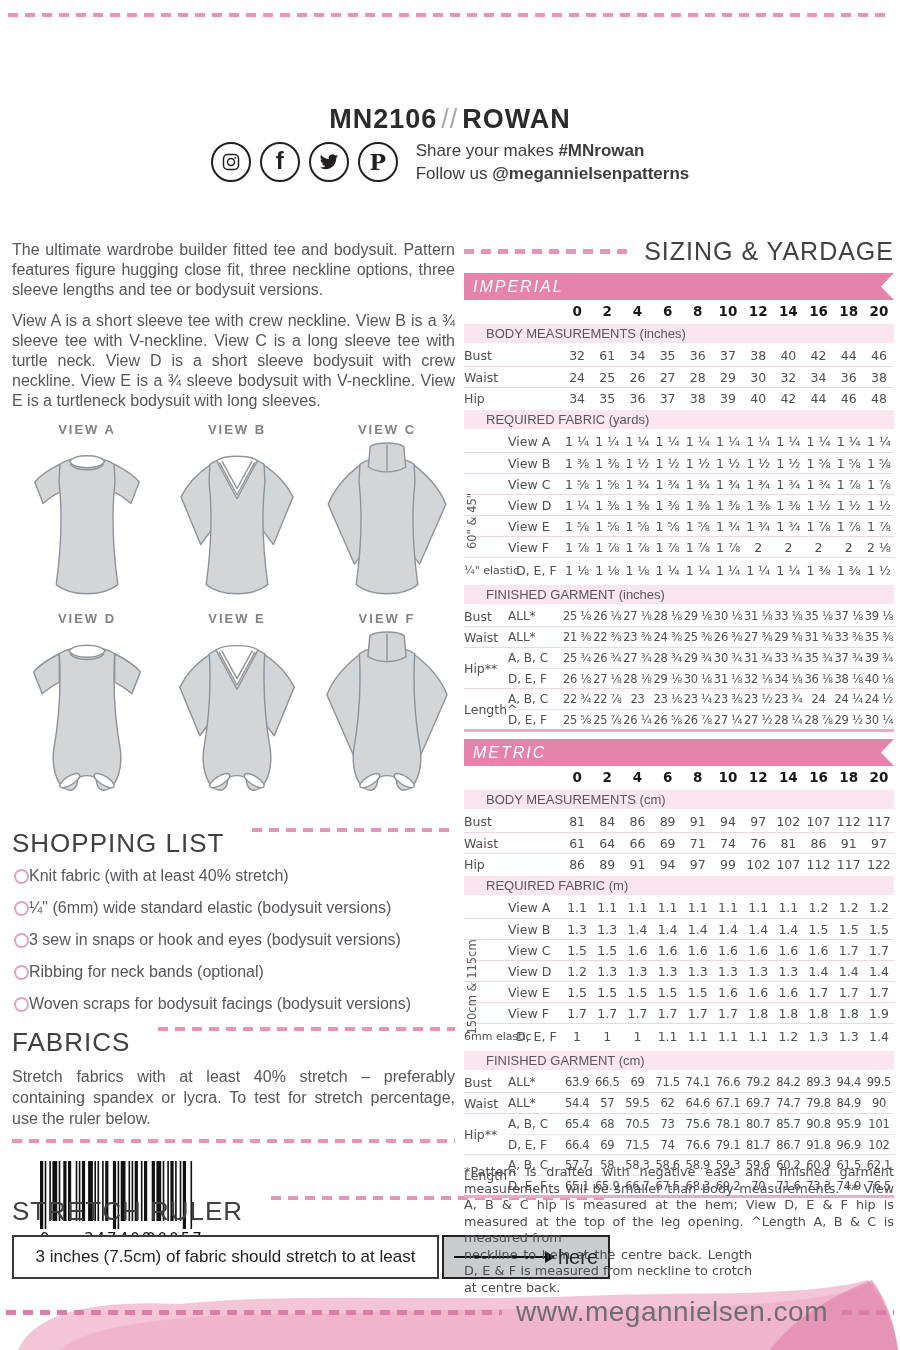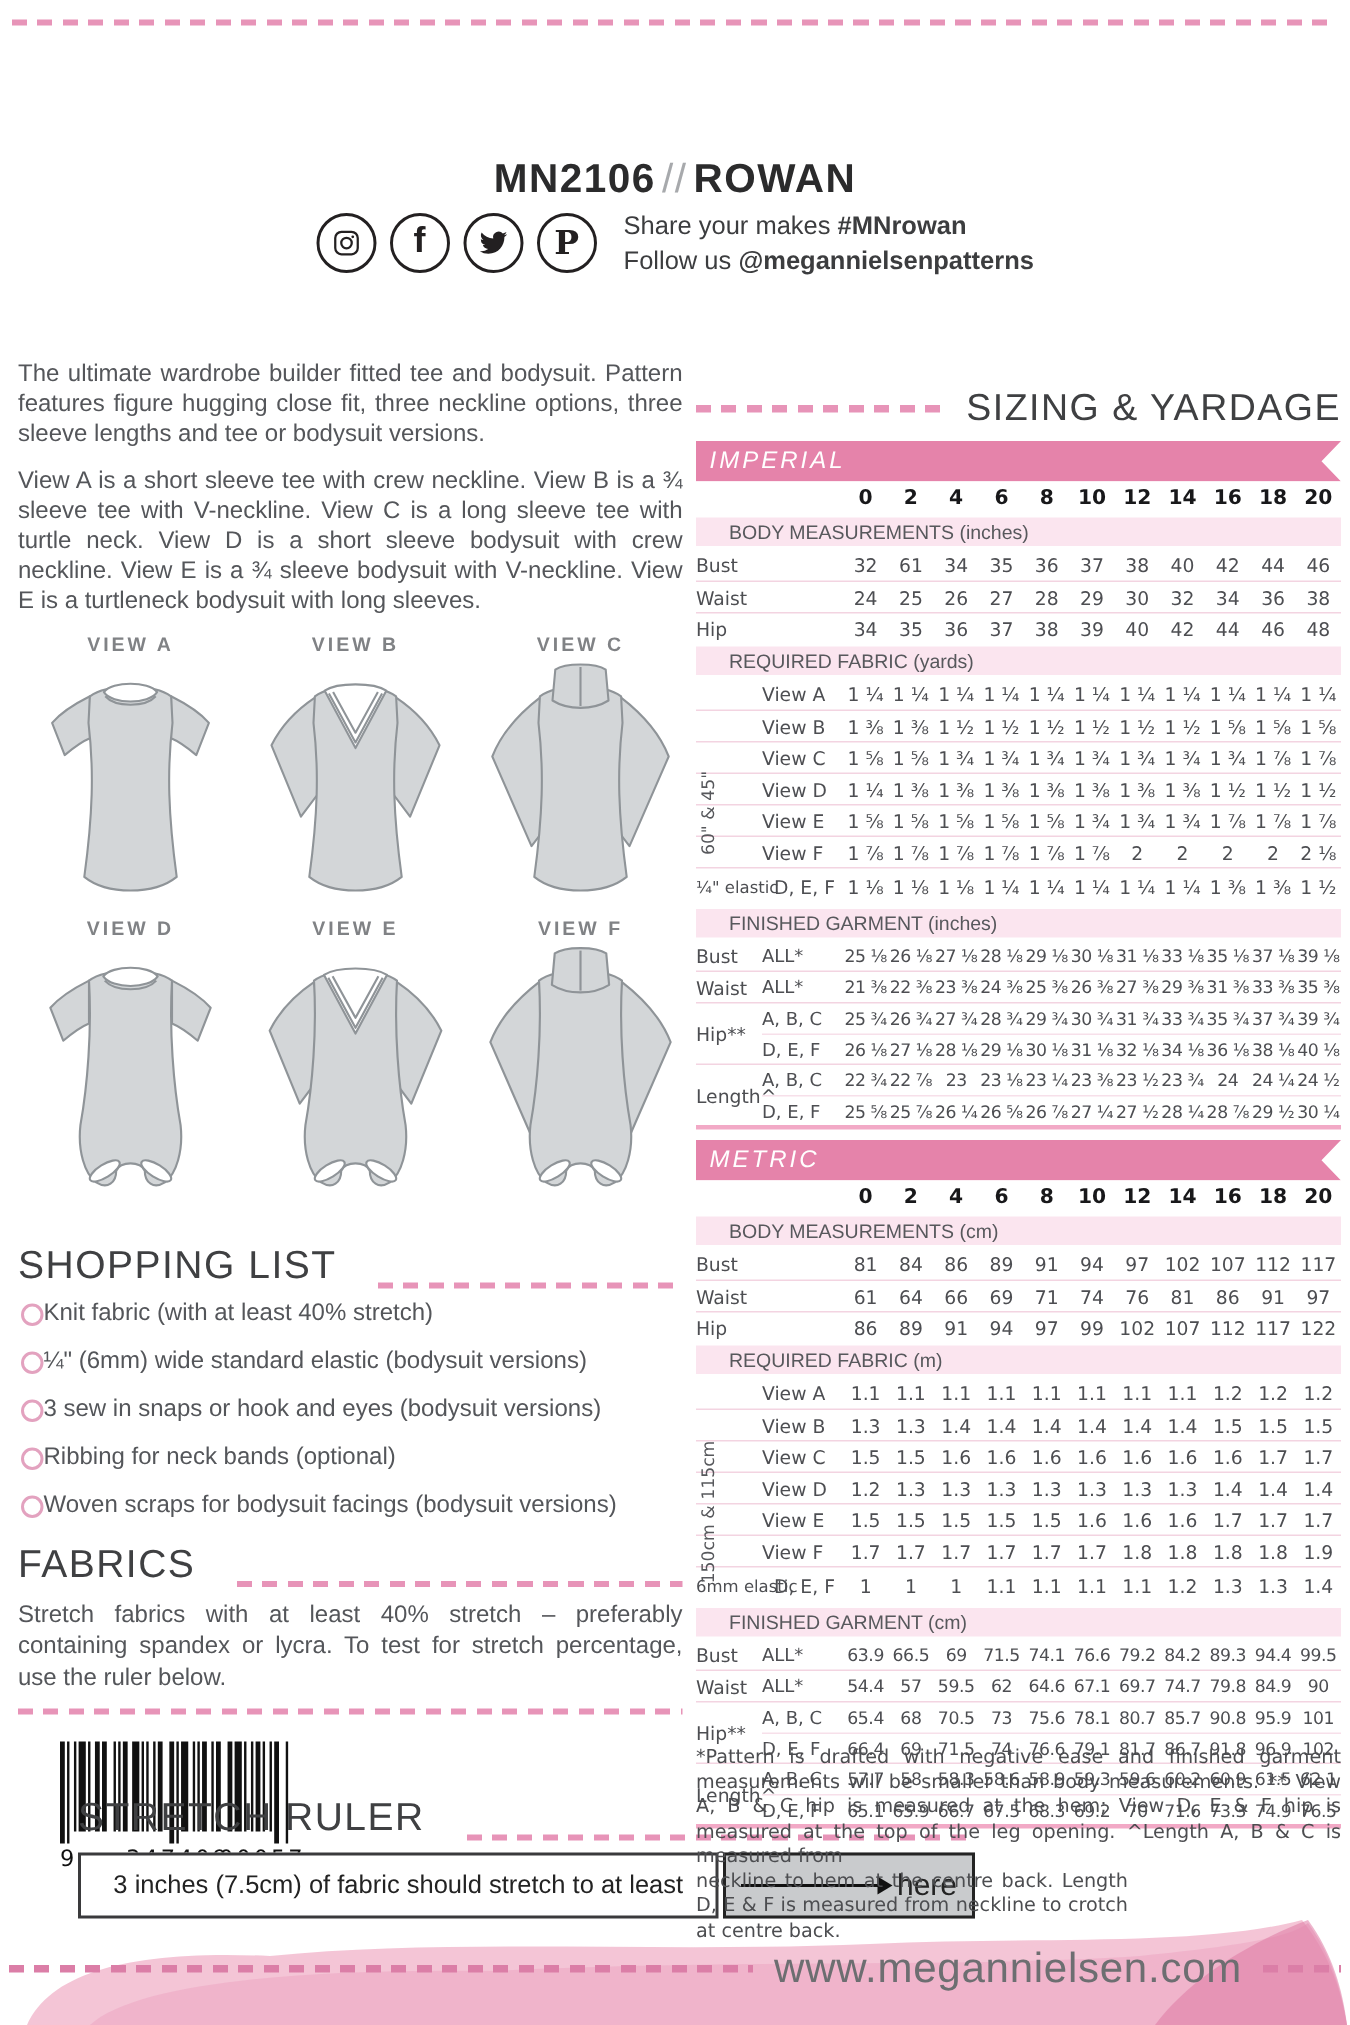--- a/index.html
+++ b/index.html
@@ -16,43 +16,43 @@
   .title{font-size:27px;font-weight:bold;letter-spacing:1px;color:#2b2b2c;font-family:"Liberation Sans",sans-serif;}
   .title .sep{color:#a7a9ac;font-weight:normal;padding:0 4px;}
   .social{position:absolute;top:139px;left:0;width:100%;display:flex;justify-content:center;align-items:center;gap:18px;}
   .icons{display:flex;gap:9px;}
   .circle-ic{width:40px;height:40px;border:2px solid #232021;border-radius:50%;display:flex;align-items:center;justify-content:center;color:#232021;font-family:"Liberation Sans",sans-serif;}
   .circle-ic svg{display:block;}
   .share-text{font-size:17px;line-height:23px;color:#3c3d3f;text-align:left;font-family:"Liberation Sans",sans-serif;}
   .share-text b{font-weight:bold;}
   
   .left-col{position:absolute;left:12px;top:240px;width:443px;}
-  .right-col{position:absolute;left:464px;top:257px;width:430px;}
+  .right-col{position:absolute;left:464px;top:236px;width:430px;}
   
   .intro p{font-size:16px;line-height:20px;text-align:justify;margin-bottom:11px;font-family:"Liberation Sans",sans-serif;color:#54565a;}
   
   .views-grid{display:grid;grid-template-columns:1fr 1fr 1fr;margin-top:4px;}
   .fig{text-align:center;}
   .vlabel{font-size:13px;font-weight:bold;letter-spacing:2px;color:#808285;margin-bottom:2px;font-family:"Liberation Sans",sans-serif;}
   .fig svg{display:block;margin:0 auto;}
   
-  .h-row{display:flex;align-items:flex-end;gap:28px;margin-top:14px;margin-bottom:8px;}
+  .h-row{display:flex;align-items:flex-start;gap:28px;margin-top:14px;margin-bottom:8px;}
   .h-title{font-size:26px;font-weight:300;letter-spacing:1px;color:var(--ink);white-space:nowrap;font-family:"Liberation Sans",sans-serif;}
   .h-row .dash{flex:1;}
   
   .shop-item{display:flex;align-items:center;margin:0 0 14px 2px;font-size:16px;color:#54565a;font-family:"Liberation Sans",sans-serif;}
   .bullet{width:15px;height:15px;border:2px solid #e3a2bf;border-radius:50%;flex:0 0 auto;}
   .fab-text{font-size:16px;line-height:21px;text-align:justify;font-family:"Liberation Sans",sans-serif;color:#54565a;}
   .sep-dash{margin-top:10px;}
   
   .cb-row{display:flex;align-items:center;margin-top:16px;}
   .copyright{width:250px;text-align:center;font-size:16px;line-height:24px;color:#414042;font-family:"Liberation Sans",sans-serif;}
   .barcode{margin-left:20px;}
   
-  .stretch{position:absolute;left:12px;top:1196px;width:598px;margin-left:40px;}
+  .stretch{position:absolute;left:12px;top:1196px;width:598px;}
   .ruler{display:flex;margin-top:8px;height:44px;}
   .ruler-box{flex:1;border:2px solid #3a3a3c;display:flex;align-items:center;justify-content:center;font-size:17px;color:#232323;background:#fff;font-family:"Liberation Sans",sans-serif;}
   .here-box{width:168px;border:2px solid #232323;border-left-width:2px;margin-left:3px;background:#c9cbcd;display:flex;align-items:center;justify-content:center;gap:12px;}
   .arrow-line{position:relative;width:92px;height:2px;background:#111;}
   .arrow-line:after{content:"";position:absolute;right:-9px;top:-5px;border-left:10px solid #111;border-top:6px solid transparent;border-bottom:6px solid transparent;}
   .here-label{font-size:20px;color:#232323;font-family:"Liberation Sans",sans-serif;}
   
   .sy-row{display:flex;align-items:center;gap:12px;height:30px;}
   .sy-row .dash{flex:1;height:5px;}
   .sy-title{font-size:25px;font-weight:300;letter-spacing:1px;color:var(--ink);white-space:nowrap;font-family:"Liberation Sans",sans-serif;}

